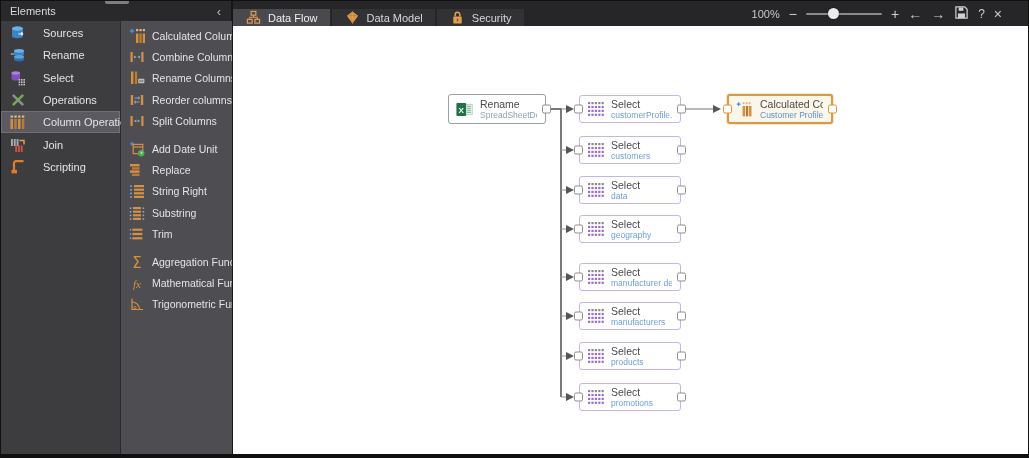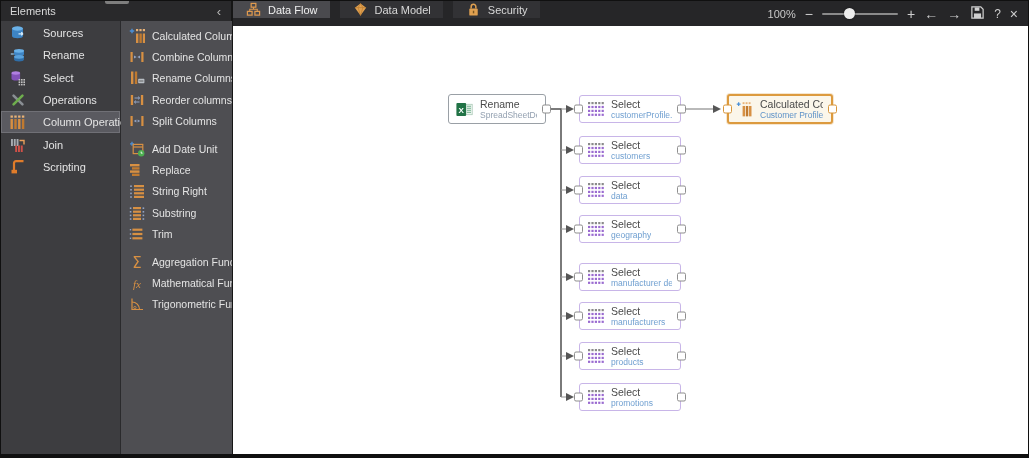--- a/index.html
+++ b/index.html
@@ -24,24 +24,24 @@
   .cat-item{height:22.3px;display:flex;align-items:center;gap:17px;padding-left:8px;color:#e4e4e4;font-size:11px;cursor:pointer;white-space:nowrap;}
   .cat-item.selected{background:#5a5a60;box-shadow:inset 0 0 0 1px #707076;}
   .op-item{height:21.4px;display:flex;align-items:center;gap:7px;padding-left:7px;color:#e4e4e4;font-size:10.5px;cursor:pointer;white-space:nowrap;overflow:hidden;}
   .op-item.group-end{position:relative;margin-bottom:6px;}
   .op-item.group-end::after{content:'';position:absolute;left:2px;right:3px;bottom:-3px;height:1px;background:#636367;}
   .ic{display:inline-flex;align-items:center;justify-content:center;width:17px;height:17px;flex:0 0 17px;}
   .ic svg{display:block;}
   
   .main{flex:1;display:flex;flex-direction:column;min-width:0;}
   .tabbar{height:25px;flex:0 0 25px;background:#262628;display:flex;align-items:stretch;}
-  .tabs{display:flex;align-items:flex-start;gap:8px;}
+  .tabs{display:flex;align-items:flex-end;}
   .tab{display:flex;align-items:center;gap:6px;padding:0 12px;margin-right:2px;background:#323235;color:#d8d8d8;font-size:11px;cursor:pointer;white-space:nowrap;}
   .tab.active{background:#4a4a4e;color:#f0f0f0;}
-  .controls{margin-left:auto;display:flex;align-items:center;gap:9px;padding-right:10px;color:#cfcfcf;font-size:12px;}
+  .controls{margin-left:auto;display:flex;align-items:center;gap:9px;padding-right:26px;color:#cfcfcf;font-size:12px;}
   .controls .btn{cursor:pointer;line-height:1;user-select:none;}
   .controls .glyph{font-size:14px;}
   .zoom-label{font-size:11px;color:#c9c9c9;}
   .slider{position:relative;width:76px;height:14px;cursor:pointer;}
   .slider .track{position:absolute;left:0;right:0;top:6px;height:2px;background:#8a8a8a;border-radius:1px;}
   .slider .thumb{position:absolute;top:1px;width:11px;height:11px;border-radius:50%;background:#ececec;box-shadow:0 0 2px rgba(0,0,0,.6);margin-left:-5px;cursor:grab;}
   .canvas{position:relative;flex:1;background:#ffffff;overflow:hidden;}
   #edge-layer{position:absolute;left:0;top:0;}
   .trunk{stroke:#4f4f4f;stroke-width:1.5;fill:none;}
   .branch{stroke:#9c9c9c;stroke-width:1.1;fill:none;}

